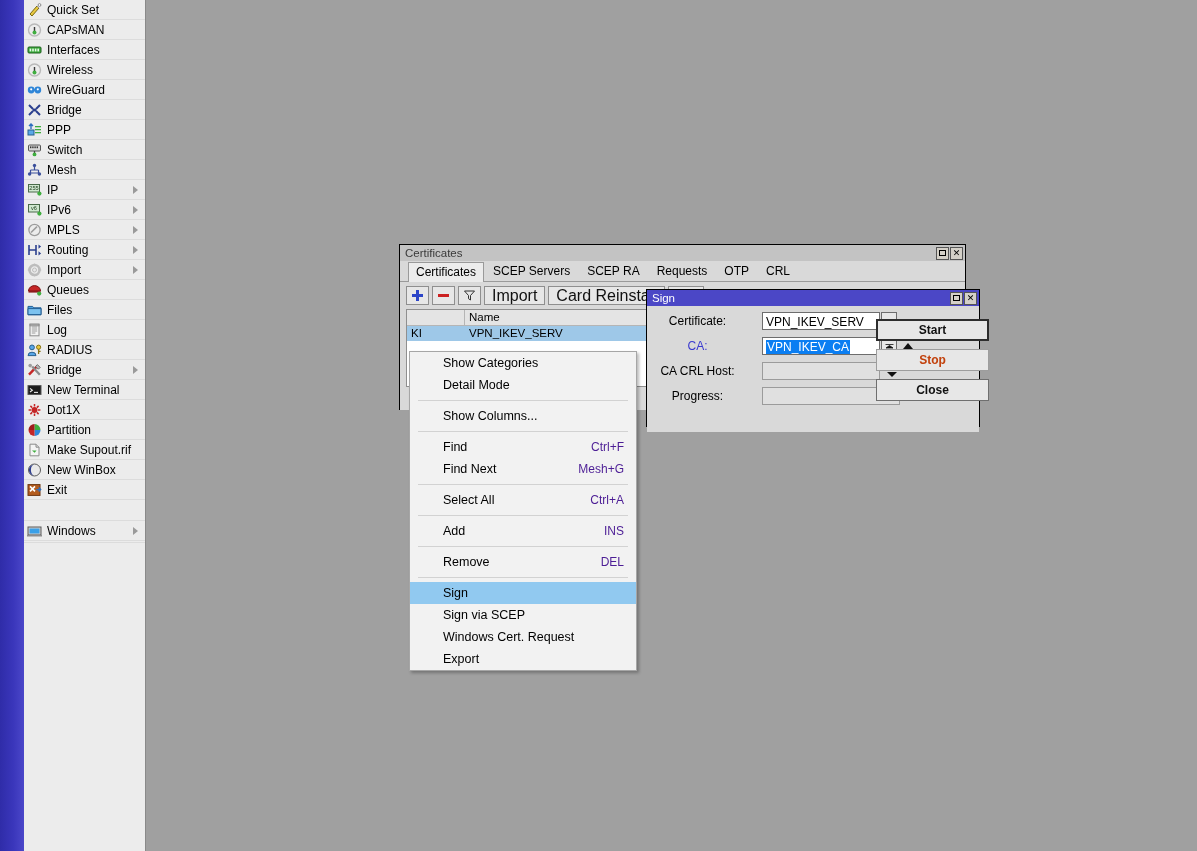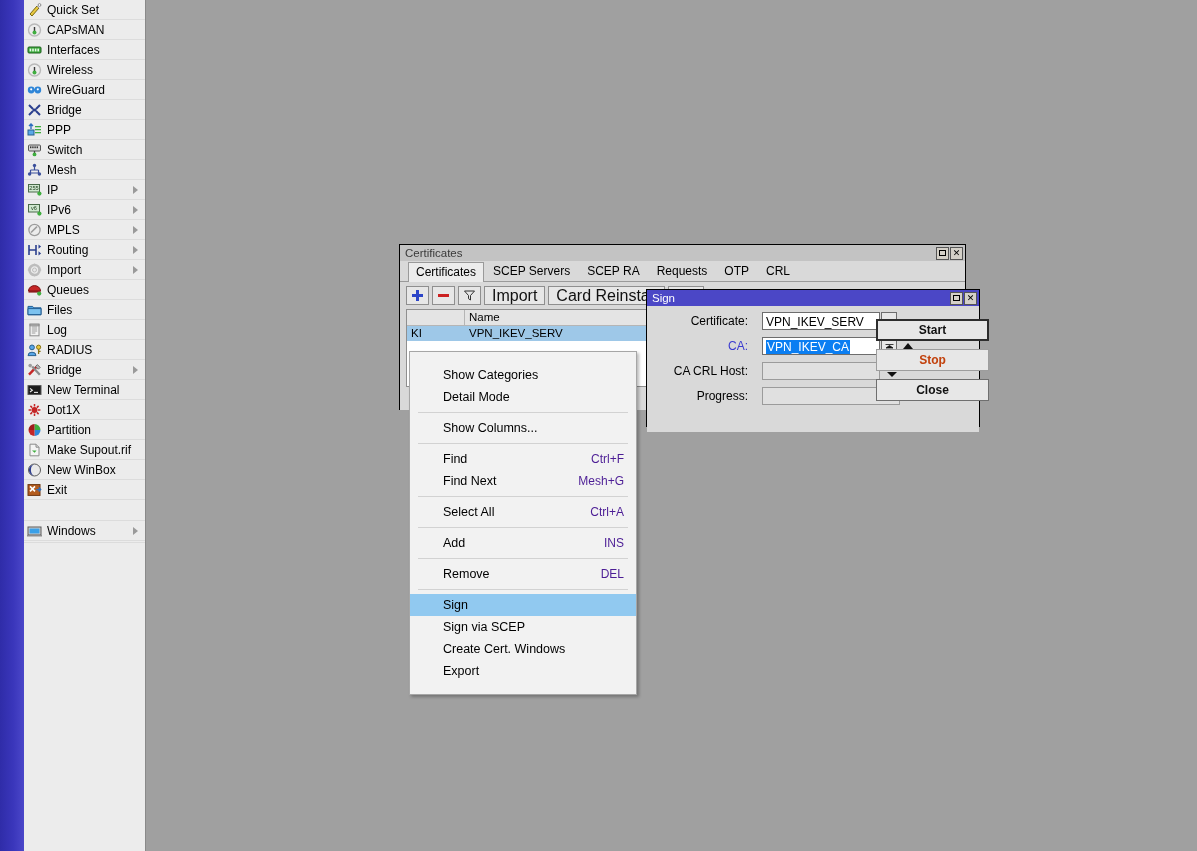--- a/index.html
+++ b/index.html
@@ -117,37 +117,37 @@
   #cert-scroll{
     position:absolute;right:0;top:0;width:10px;bottom:0;background:#eee;border-left:1px solid #c0c0c0;
   }
   #cert-scroll .thumb{position:absolute;top:0;left:0;right:0;height:22px;background:#f3cf8e;border:1px solid #c0a46b;box-sizing:border-box;}
 
   
   #ctx-menu{
     position:absolute;left:409px;top:351px;width:228px;
     background:#f2f2f2;border:1px solid #a6a6a6;
     box-shadow:2px 2px 3px rgba(0,0,0,.28);
-    padding:12px 0;box-sizing:border-box;
+    padding:0 0;box-sizing:border-box;
     font-size:12.5px;
   }
   .mi{
     height:22px;display:flex;align-items:center;
     padding:0 12px 0 33px;white-space:nowrap;position:relative;
   }
   .mi .acc{margin-left:auto;color:#4c1d95;font-size:12px;padding-left:20px;}
   .mi.hi{background:#91c9f0;}
   .msep{height:1px;background:#d2d2d2;margin:4px 8px;}
 
   
   #sign-window{left:646px;top:289px;width:334px;height:138px;background:#d9d9d9;}
   #sign-body{position:relative;height:121px;background:#d9d9d9;}
   .frow{display:flex;align-items:center;height:20px;margin-top:5px;}
   .flabel{
-    width:115px;text-align:right;padding-right:14px;
+    width:115px;text-align:center;padding-right:14px;
     font-size:12px;box-sizing:border-box;white-space:nowrap;
   }
   .flabel.blue{color:#3a3ad0;}
   .fin{
     height:18px;border:1px solid #6d6d6d;background:#fff;
     font-size:12px;line-height:18px;padding:0 3px;box-sizing:border-box;
     width:118px;overflow:hidden;white-space:nowrap;
   }
   .fin.w-cert{width:118px;}
   .fin.disabled{background:#e0e0e0;border-color:#9b9b9b;}
@@ -568,21 +568,21 @@
       <span class="acc">DEL</span>
     </div>
     <div class="msep"></div>
     <div class="mi hi">
       <span>Sign</span>
     </div>
     <div class="mi">
       <span>Sign via SCEP</span>
     </div>
     <div class="mi">
-      <span>Create Cert. Windows</span>
+      <span>Windows Cert. Request</span>
     </div>
     <div class="mi">
       <span>Export</span>
     </div>
   </div>
 
 <div class="win" id="sign-window">
   <div class="win-title active">
     <span>Sign</span>
     <span class="win-btns">

